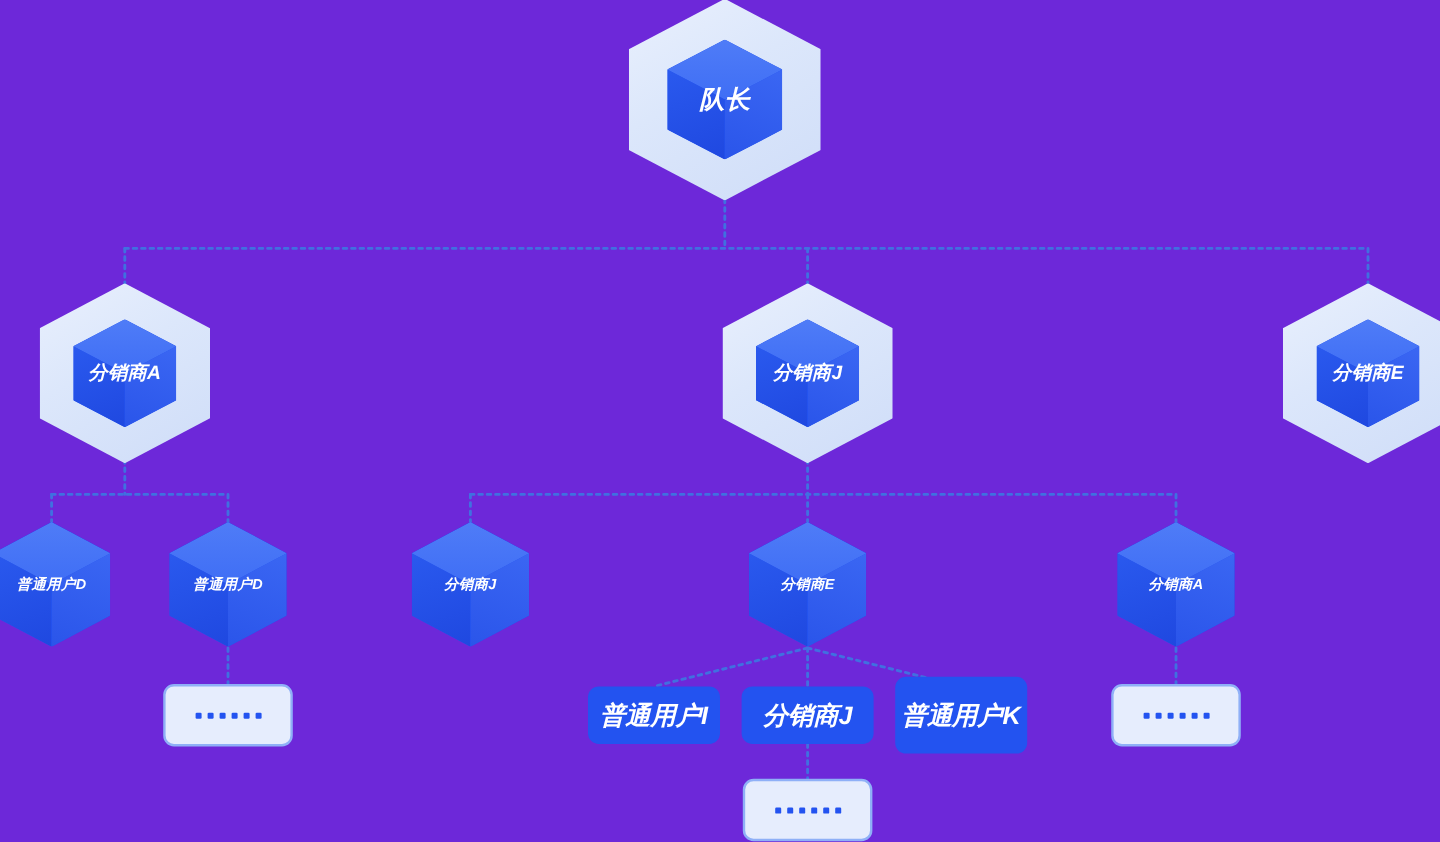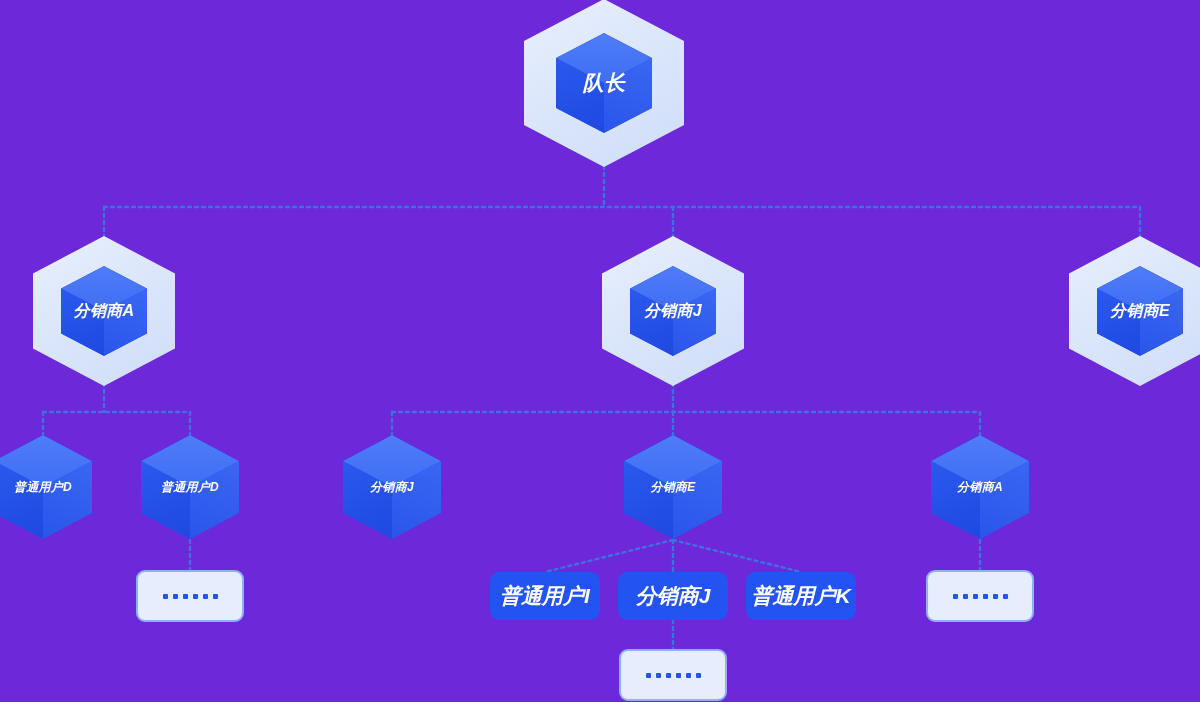--- a/index.html
+++ b/index.html
@@ -243,21 +243,21 @@
     <div class="cube">
       <div class="face-top"></div>
       <div class="face-left"></div>
       <div class="face-right"></div>
     </div>
     <div class="label">分销商A</div>
   </div>
 
   <div class="boxnode" style="left:545px; top:596px; width:110px; height:48px;">普通用户I</div>
   <div class="boxnode" style="left:673px; top:596px; width:110px; height:48px;">分销商J</div>
-  <div class="boxnode" style="left:801px; top:596px; width:110px; height:48px;">普通用户K</div>
+  <div class="boxnode" style="left:801px; top:596px; width:110px; height:64px;">普通用户K</div>
 
   <div class="ellipsisbox" style="left:190px; top:596px; width:104px; height:48px;">
     <span class="dot"></span>
     <span class="dot"></span>
     <span class="dot"></span>
     <span class="dot"></span>
     <span class="dot"></span>
     <span class="dot"></span>
   </div>
 

